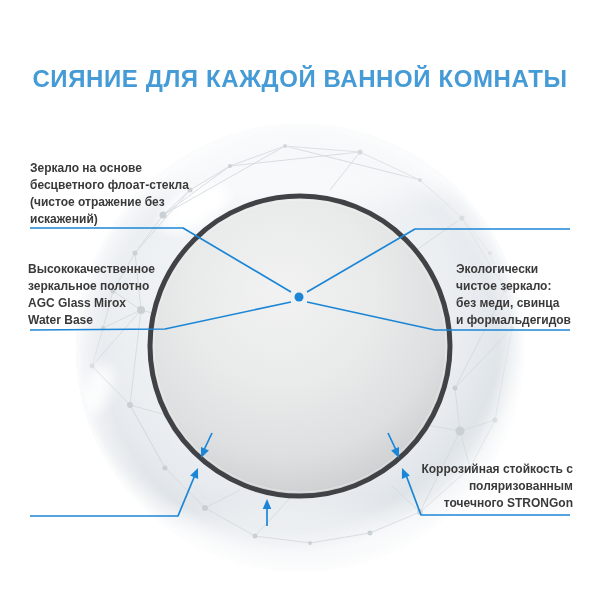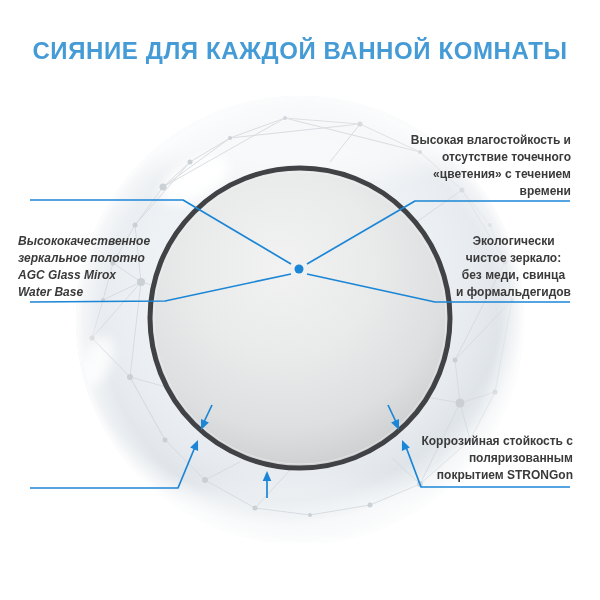--- a/index.html
+++ b/index.html
@@ -1,31 +1,31 @@
 <!DOCTYPE html>
 <html style="--title-blue: #459bd6; --accent-blue: #1b86d6; --text-dark: #3a3a3a;"><head>
 <meta charset="utf-8">
 <style>
   html,body{margin:0;padding:0;background:#ffffff;}
   body{width:600px;height:600px;font-family:"Liberation Sans",sans-serif;}
-  .stage{position:relative;width:600px;height:543px;overflow:hidden;background:#fff;}
+  .stage{position:relative;width:600px;height:543px;overflow:hidden;background:#fff;margin-top:28px;}
   .stage > svg{position:absolute;left:0;top:0;}
   .title{
     position:absolute;top:37px;left:0;width:600px;margin:0;
     text-align:center;font-size:24px;font-weight:bold;letter-spacing:.6px;
     color:var(--title-blue,#459bd6);
   }
   .callout{
     position:absolute;font-size:12px;font-weight:bold;line-height:17px;
     color:var(--text-dark,#3a3a3a);white-space:pre-line;
   }
   .tl{left:30px;top:132px;}
   .tr{right:29px;top:132px;text-align:right;}
-  .ml{left:18px;top:233px;font-style:italic;}
-  .mr{right:29px;top:233px;text-align:center;}
+  .ml{left:28px;top:233px;}
+  .mr{right:29px;top:233px;text-align:left;}
   .bl{left:30px;top:450px;}
   .br{right:27px;top:433px;text-align:right;}
   .bc{left:298px;top:500px;transform:translateX(-50%);text-align:center;}
   .blue-line{fill:none;stroke:var(--accent-blue,#1b86d6);stroke-width:1.7;stroke-linejoin:round;}
   .blue-fill{fill:var(--accent-blue,#1b86d6);}
   .plexus-line{stroke:#d5dade;stroke-width:1;fill:none;}
   .plexus-node{fill:#c7ccd1;}
 </style>
 </head>
 <body>
@@ -132,29 +132,29 @@
       <use href="#ah" class="blue-fill" transform="translate(201,430) rotate(-156.8)"></use>
       <use href="#ah" class="blue-fill" transform="translate(402,440) rotate(-22.7)"></use>
       <use href="#ah" class="blue-fill" transform="translate(399,430) rotate(156.8)"></use>
     </g>
 
     <circle class="blue-fill" cx="299" cy="269" r="4.5"></circle>
   </svg>
 
   <h1 class="title">СИЯНИЕ ДЛЯ КАЖДОЙ ВАННОЙ КОМНАТЫ</h1>
 
-  <div class="callout tr">Высокая влагостойкость и
-отсутствие точечного
-«цветения» с течением
-времени</div>
+  <div class="callout tl">Зеркало на основе
+бесцветного флоат-стекла
+(чистое отражение без
+искажений)</div>
   <div class="callout ml">Высококачественное
 зеркальное полотно
 AGC Glass Mirox
 Water Base</div>
   <div class="callout mr">Экологически
 чистое зеркало:
 без меди, свинца
 и формальдегидов</div>
   <div class="callout br">Коррозийная стойкость с
 поляризованным
-покрытием STRONGon</div>
+точечного STRONGon</div>
 
 </div>
 
 </body></html>

